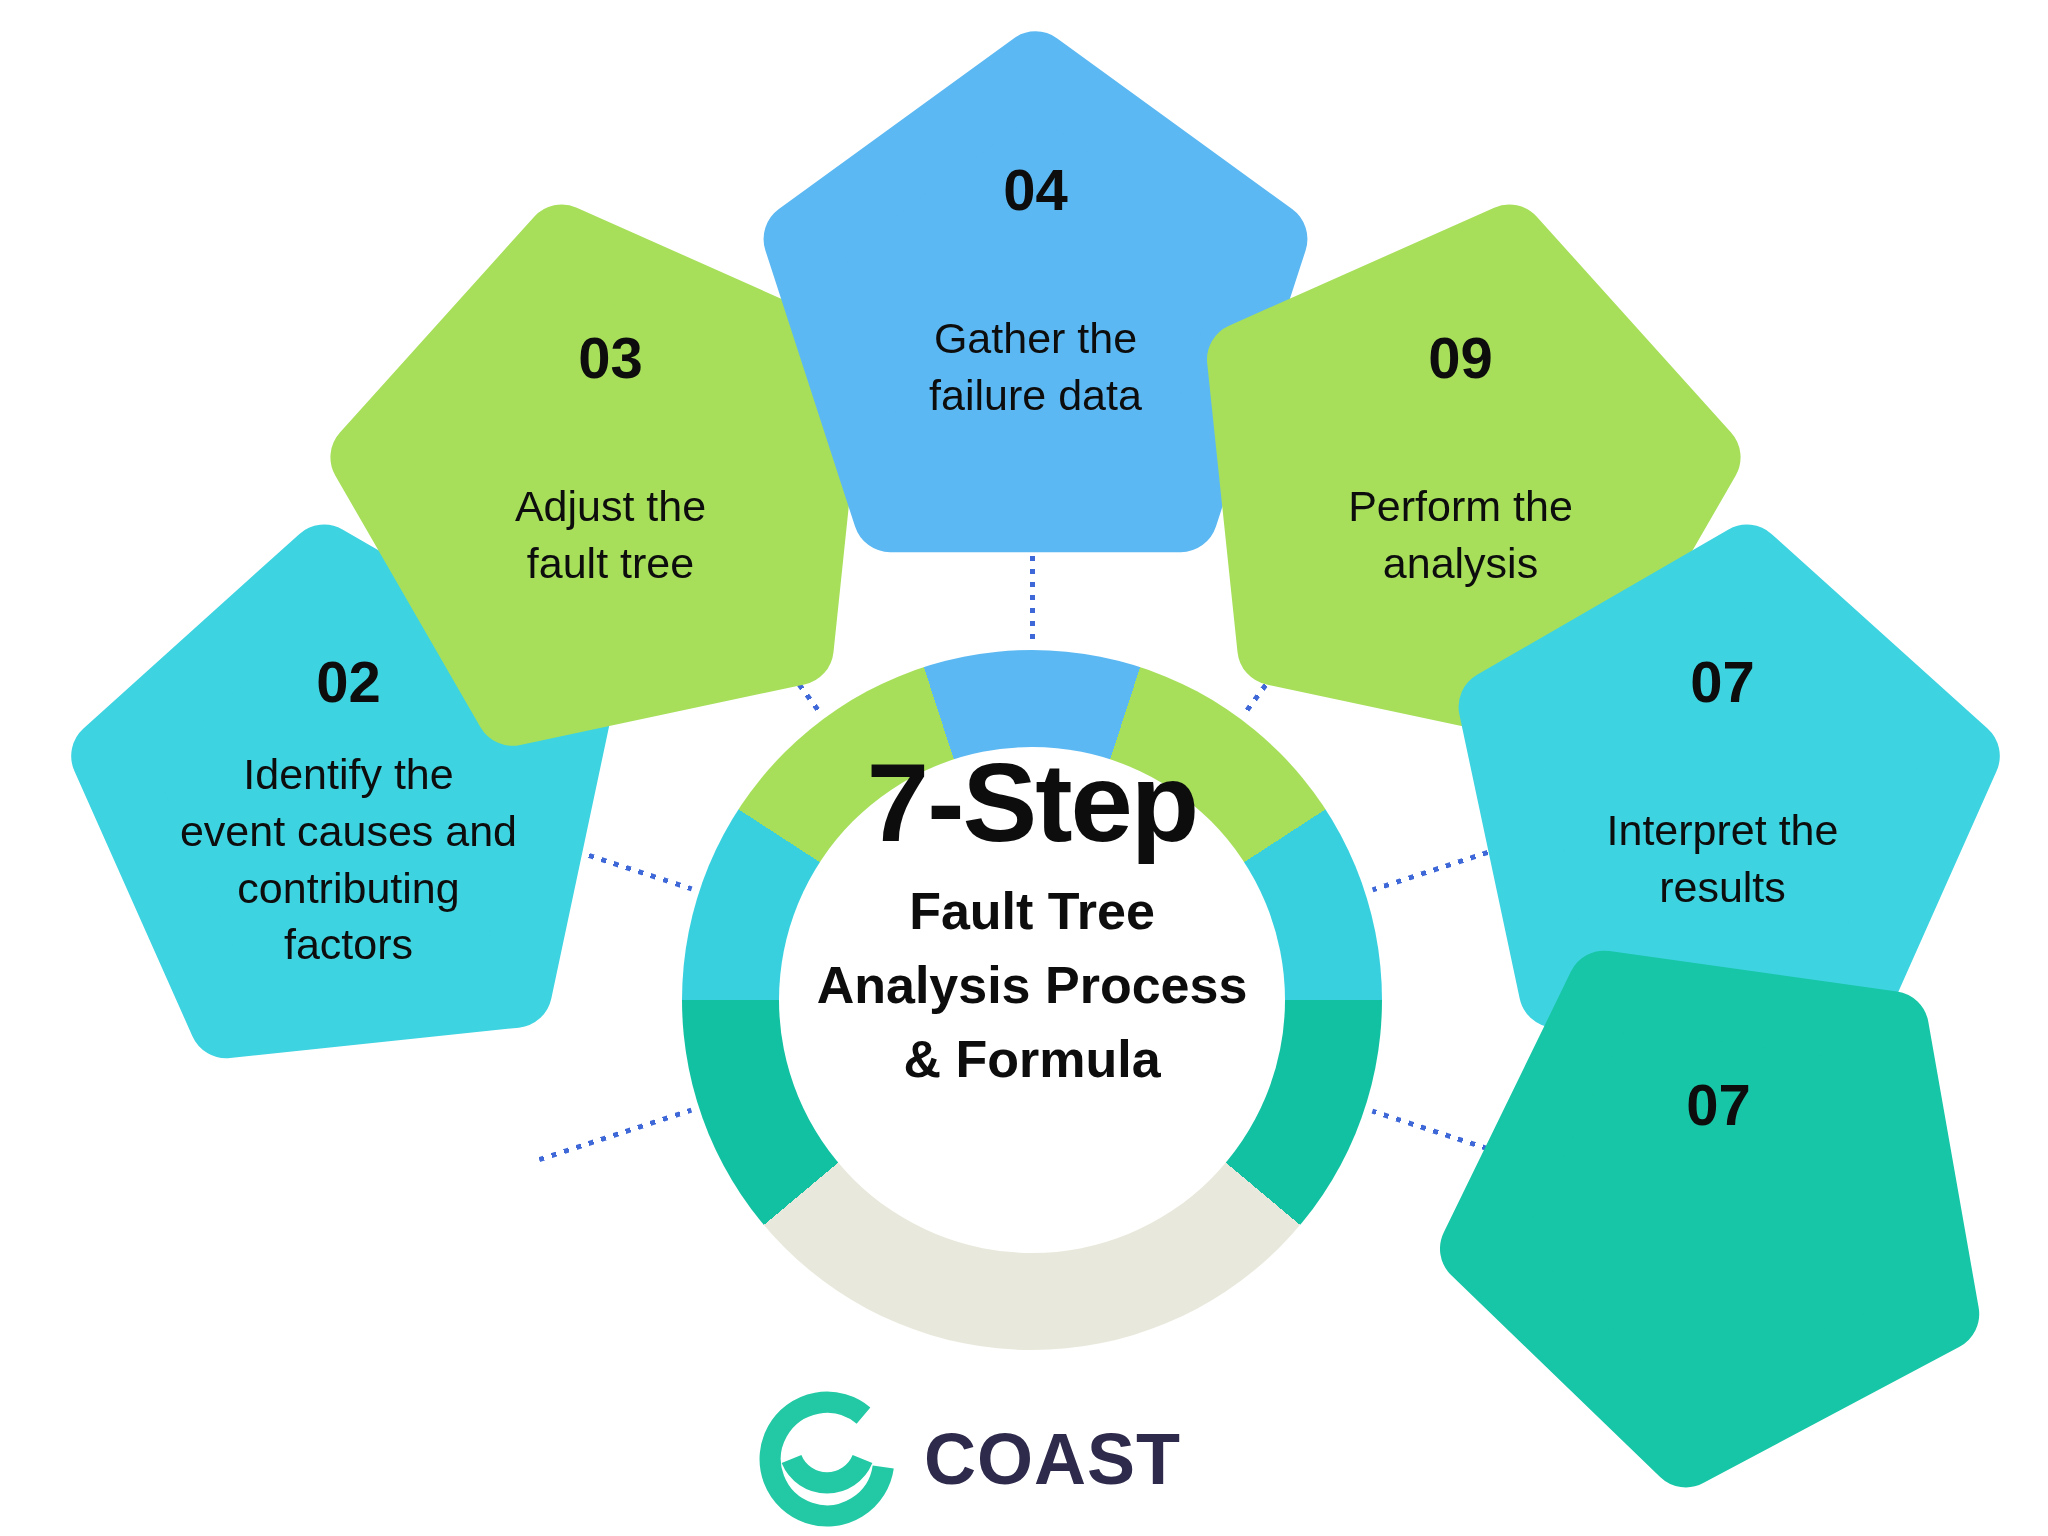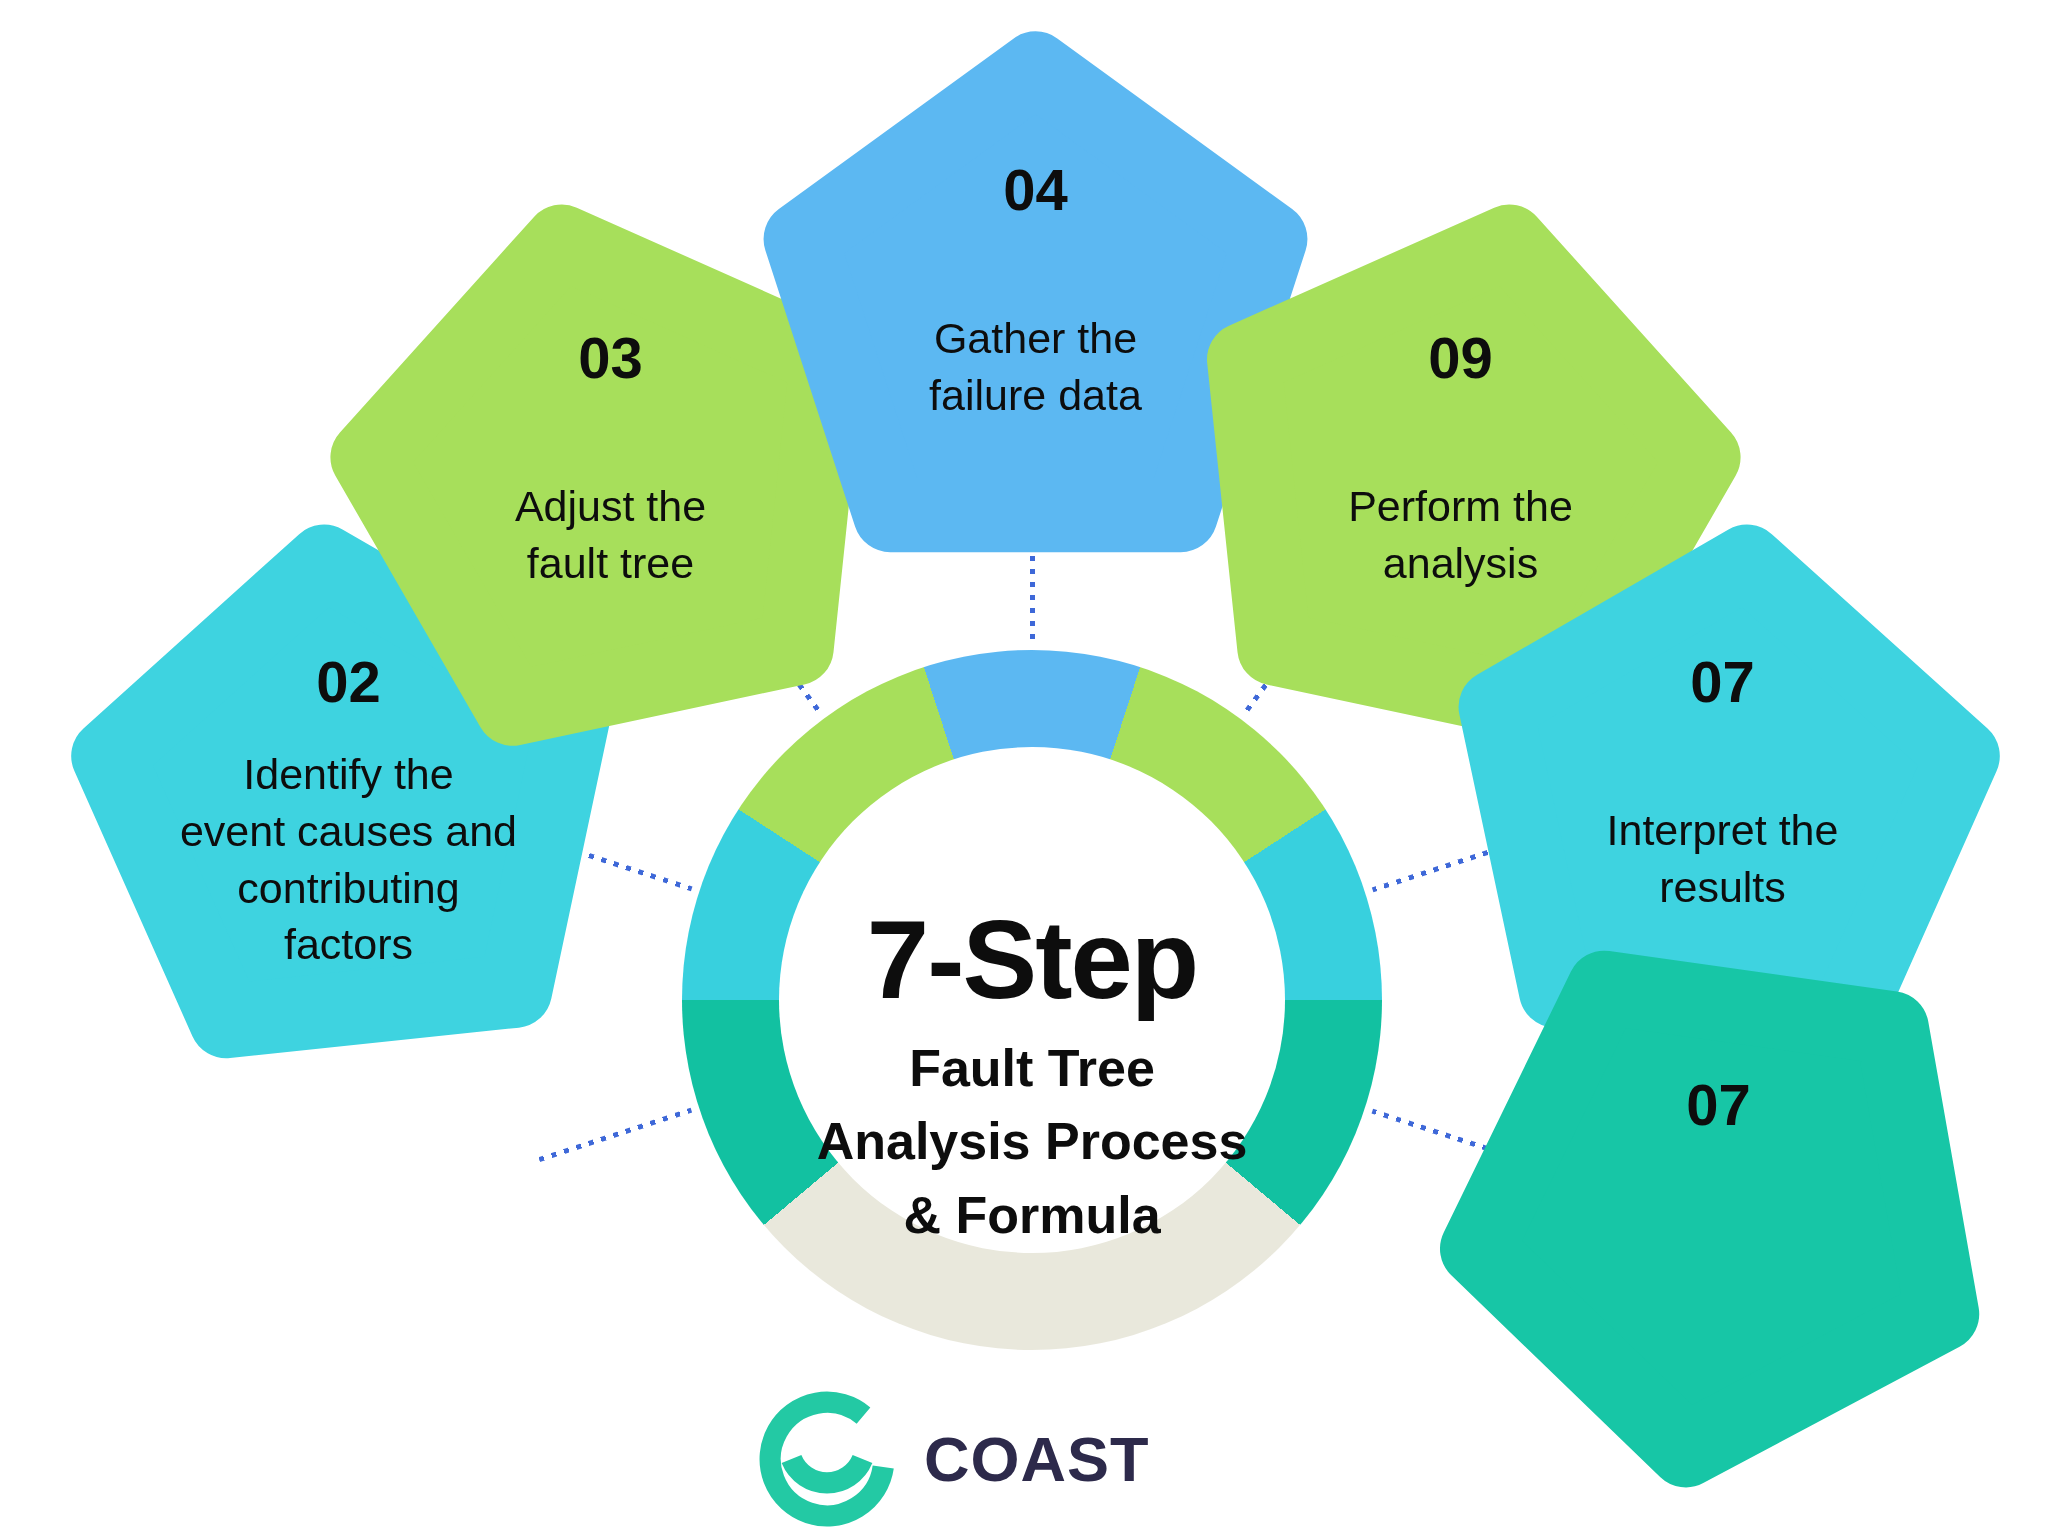--- a/index.html
+++ b/index.html
@@ -43,21 +43,21 @@
       #e9e8dc 130deg 230deg,
       #12c1a1 230deg 270deg,
       #38d0de 270deg 303deg,
       #a7df5b 303deg 342deg,
       #5cb8f2 342deg 360deg);
   }
   .ring-inner {
     position: absolute; left: 779px; top: 747px;
     width: 506px; height: 506px; border-radius: 50%;
     background: #ffffff;
-    display: flex; flex-direction: column; align-items: center; justify-content: flex-end;
+    display: flex; flex-direction: column; align-items: center; justify-content: flex-start;
     text-align: center;
   }
   .headline { font-size: 112px; font-weight: bold; line-height: 1; letter-spacing: -2px; }
   .subline  { font-size: 52px; font-weight: bold; line-height: 1.42; margin-top: 16px; white-space: pre-line; }
 
   
   .pent { position: absolute; width: 593px; height: 568px; }
   .pent svg.pshape { position: absolute; left: 0; top: 0; width: 593px; height: 568px; }
   .pent .num {
     position: absolute; left: 0; top: 132px; width: 100%;
@@ -80,21 +80,21 @@
   #p3 svg.pshape { transform: rotate(-12deg); }
   #p5 svg.pshape { transform: rotate(12deg); }
   #p6 svg.pshape { transform: rotate(6deg); }
   #p7 svg.pshape { transform: rotate(188deg); }
 
   
   .logo {
     position: absolute; left: 756px; top: 1388px; height: 142px;
     display: flex; flex-direction: row; align-items: center; gap: 26px;
   }
-  .logo .wordmark { font-size: 63px; font-weight: bold; letter-spacing: 1px; }
+  .logo .wordmark { font-size: 72px; font-weight: bold; letter-spacing: 1px; }
 </style>
 </head>
 <body>
 
 <div class="canvas">
 
   <div class="conn a1">
       <div class="dots"></div>
     </div>
   <div class="conn a2">

